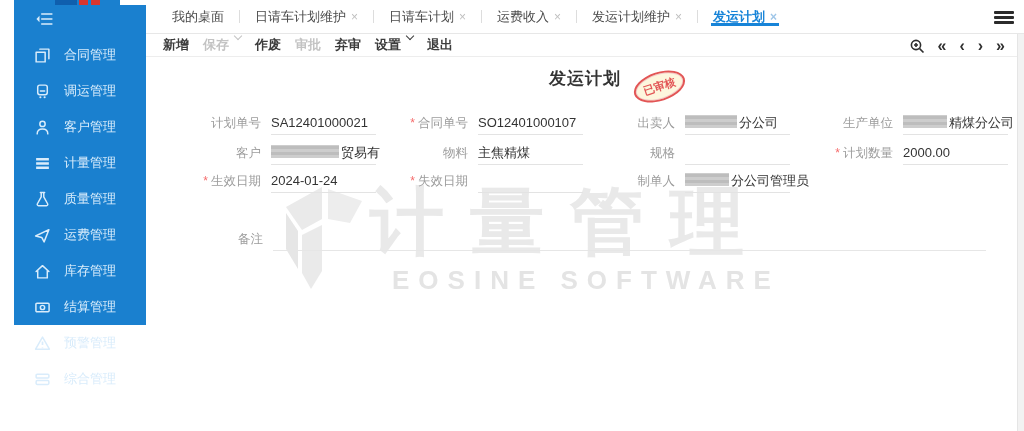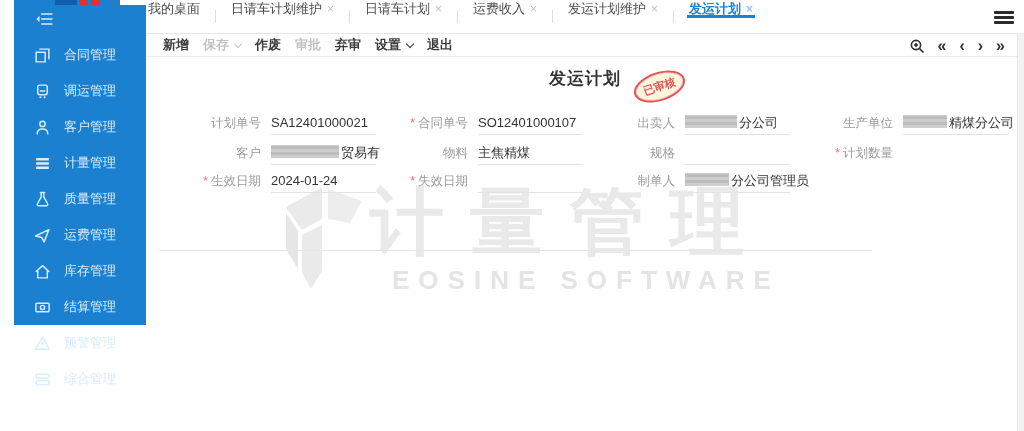--- a/index.html
+++ b/index.html
@@ -16,33 +16,33 @@
   #side-toggle { position:absolute; left:20px; top:10px; width:20px; height:18px; cursor:pointer; }
   #side-items { position:absolute; left:0; top:37px; width:132px; }
   .side-item { display:flex; align-items:center; height:36px; padding-left:20px; cursor:pointer; color:#d9ecfb; font-size:13px; }
   .side-item .icn { width:17px; height:17px; margin-right:13px; flex:none; display:flex; align-items:center; }
   .side-item svg, #side-toggle svg { width:100%; height:100%; }
 
   
   #main { position:absolute; left:146px; top:0; width:878px; height:431px; }
 
   
-  #tabbar { position:absolute; left:0; top:0; width:878px; height:34px; background:#fff; border-bottom:1px solid #e7e7e7; display:flex; align-items:flex-start; }
+  #tabbar { position:absolute; left:0; top:0; width:878px; height:34px; background:#fff; border-bottom:1px solid #e7e7e7; display:flex; align-items:center; padding-left:24px; }
   .tab { position:relative; display:flex; align-items:center; font-size:13px; color:#4a4a4a; cursor:pointer; padding:0 2px; }
   .tab .x { margin-left:5px; color:#bfbfbf; font-size:12px; line-height:1; cursor:pointer; }
   .tab.active { color:var(--active-tab,#1784d8); font-weight:bold; }
   .tab.active .x { color:#9fc6e8; }
   .tab.active::after { content:""; position:absolute; left:0; right:0; bottom:0; height:3px; background:var(--active-tab,#1784d8); }
   .tab-sep { width:1px; height:13px; background:#ddd; align-self:center; margin:0 13px; }
   #top-menu { position:absolute; right:10px; top:11px; width:20px; height:13px; cursor:pointer; }
   #top-menu i { display:block; height:2.6px; background:#2b2b2b; margin-bottom:2.6px; border-radius:1px; }
 
   
   #toolbar { position:absolute; left:0; top:34px; width:878px; height:23px; background:#fff; border-bottom:1px solid #ededed; display:flex; align-items:center; padding-left:17px; }
-  .tbtn { display:flex; align-items:center; font-size:13px; font-weight:bold; color:#3c3c3c; cursor:pointer; margin-right:14px; }
+  .tbtn { display:flex; align-items:flex-start; font-size:13px; font-weight:bold; color:#3c3c3c; cursor:pointer; margin-right:14px; }
   .tbtn.disabled { color:#c3c3c3; cursor:default; }
   .caret { width:6px; height:6px; border-right:1.6px solid currentColor; border-bottom:1.6px solid currentColor; transform:rotate(45deg); margin-left:6px; margin-top:-3px; }
   #tool-nav { position:absolute; right:19px; top:0; height:23px; display:flex; align-items:center; gap:13px; }
   .nav-glyph { font-size:16px; font-weight:bold; color:#2f2f2f; cursor:pointer; line-height:1; }
   #zoom-btn { width:16px; height:16px; cursor:pointer; }
 
   
   #content { position:absolute; left:0; top:57px; width:878px; height:374px; background:#fff; overflow:hidden; }
 
   
@@ -284,33 +284,35 @@
           <div class="f-value"><span class="mask" style="width:44px"></span><span class="txt">精煤分公司</span><span class="uline"></span></div>
         </div>
       <div class="form-row" id="frow1" style="top:81px">
           <div class="f-label"><span>客户</span></div>
           <div class="f-value"><span class="mask" style="width:68px"></span><span class="txt">贸易有</span><span class="uline"></span></div>
           <div class="f-label"><span>物料</span></div>
           <div class="f-value"><span class="txt">主焦精煤</span><span class="uline"></span></div>
           <div class="f-label"><span>规格</span></div>
           <div class="f-value"><span class="txt"></span><span class="uline"></span></div>
           <div class="f-label"><span class="req">*</span><span>计划数量</span></div>
+          <div class="f-value"><span class="txt">2000.00</span><span class="uline"></span></div>
         </div>
       <div class="form-row" id="frow2" style="top:109px">
           <div class="f-label"><span class="req">*</span><span>生效日期</span></div>
           <div class="f-value"><span class="txt">2024-01-24</span><span class="uline"></span></div>
           <div class="f-label"><span class="req">*</span><span>失效日期</span></div>
           <div class="f-value"><span class="uline"></span></div>
           <div class="f-label"><span>制单人</span></div>
           <div class="f-value"><span class="mask" style="width:44px"></span><span class="txt">分公司管理员</span><span class="uline"></span></div>
           <div class="f-label"></div>
           <div class="f-value"></div>
         </div>
 
       <div id="remark-row">
+        <div class="f-label">备注</div>
         <div id="remark-line" class="f-value">
           <span class="txt"></span><span class="uline"></span>
         </div>
       </div>
     </div>
   </div>
 
   <div id="vscroll"></div>
 </div>
 

